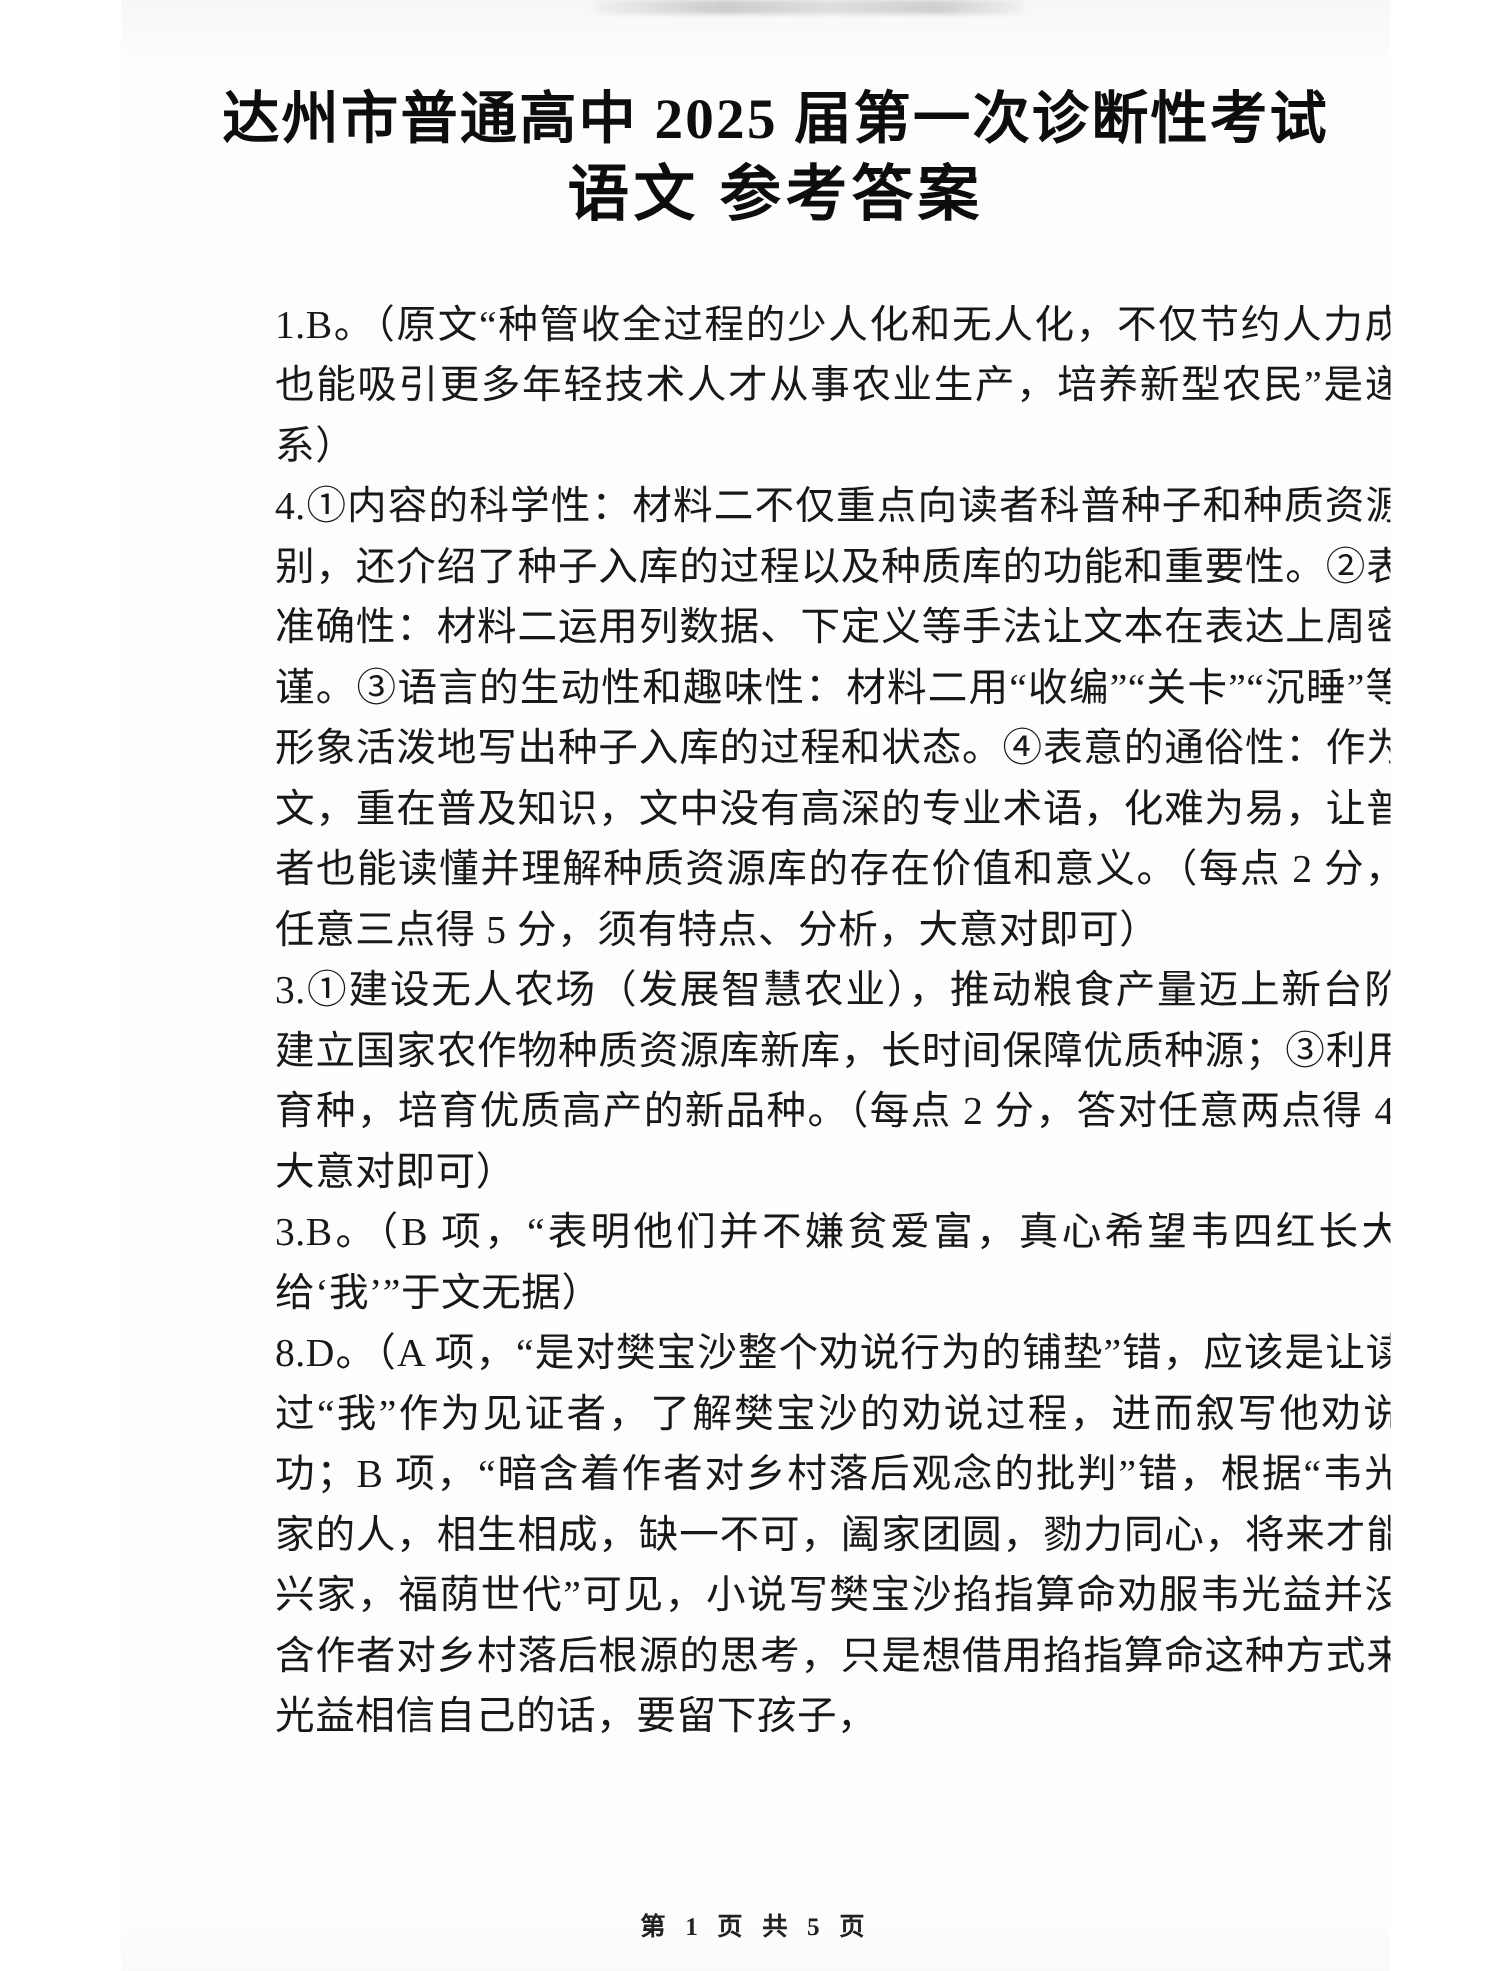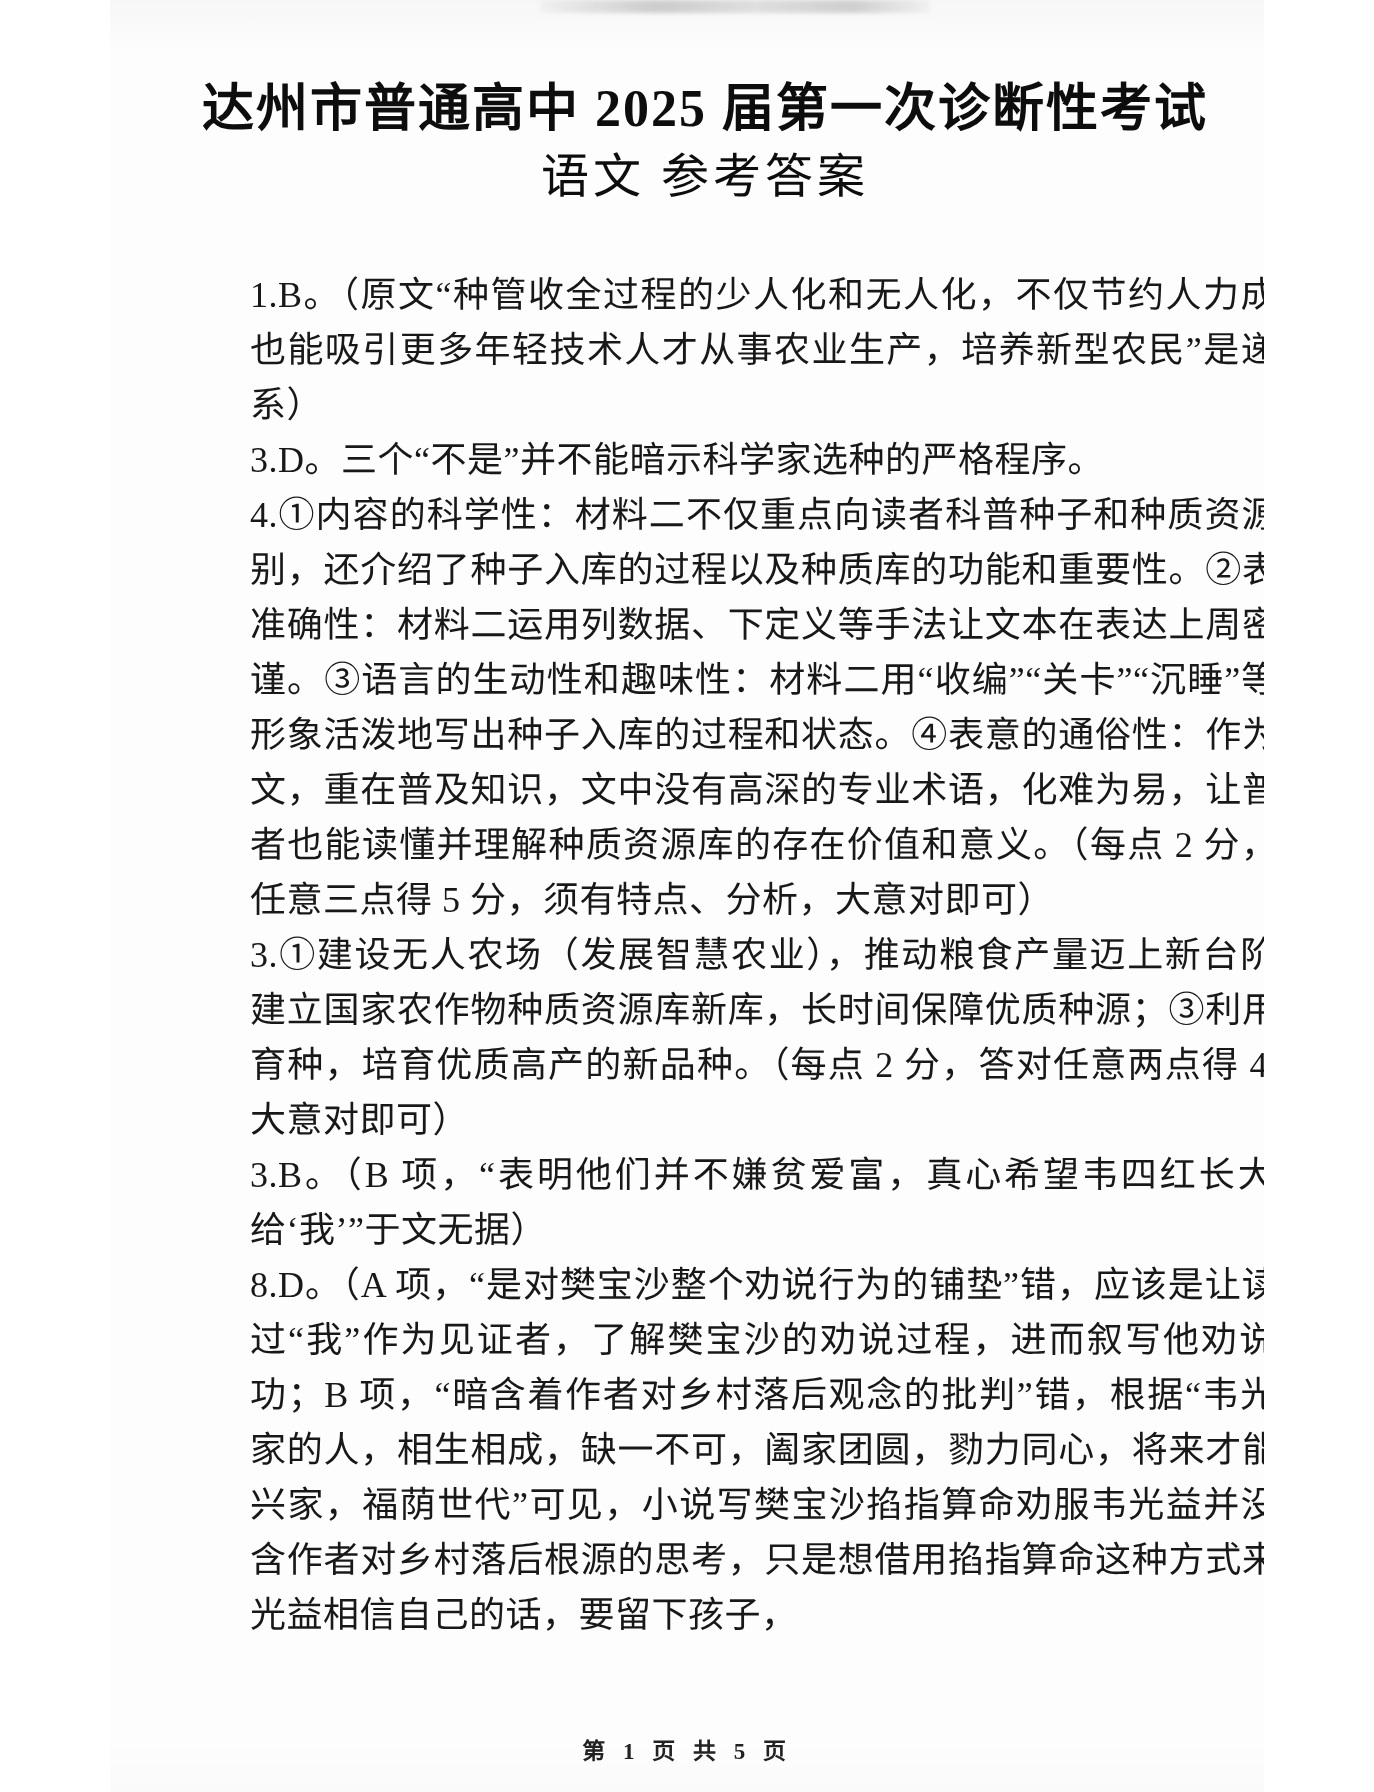--- a/index.html
+++ b/index.html
@@ -35,23 +35,23 @@
   .doc-title {
     margin: 0;
     font-size: 52px;
     line-height: 66px;
     font-weight: 700;
     letter-spacing: 2px;
     color: #0d0d0d;
   }
   .doc-subtitle {
     margin: 6px 0 0 0;
-    font-size: 48px;
+    font-size: 56px;
     line-height: 58px;
-    font-weight: 400;
+    font-weight: 700;
     letter-spacing: 4px;
     color: #0d0d0d;
   }
   main.answers {
     position: absolute;
     top: 268px;
     left: 140px;
     width: 1102px;
   }
   .answer {
@@ -88,21 +88,20 @@
 
   <div class="scan-artifact"></div>
 
   <header class="doc-header">
     <h1 class="doc-title">达州市普通高中 2025 届第一次诊断性考试</h1>
     <h2 class="doc-subtitle">语文 参考答案</h2>
   </header>
 
   <main class="answers">
     <p class="answer">1.B。（原文“种管收全过程的少人化和无人化，不仅节约人力成本，也能吸引更多年轻技术人才从事农业生产，培养新型农民”是递进关系）</p>
-    <p class="answer">3.D。三个“不是”并不能暗示科学家选种的严格程序。</p>
     <p class="answer">4.①内容的科学性：材料二不仅重点向读者科普种子和种质资源的区别，还介绍了种子入库的过程以及种质库的功能和重要性。②表达的准确性：材料二运用列数据、下定义等手法让文本在表达上周密而严谨。③语言的生动性和趣味性：材料二用“收编”“关卡”“沉睡”等词语形象活泼地写出种子入库的过程和状态。④表意的通俗性：作为科普文，重在普及知识，文中没有高深的专业术语，化难为易，让普通读者也能读懂并理解种质资源库的存在价值和意义。（每点 2 分，答对任意三点得 5 分，须有特点、分析，大意对即可）</p>
     <p class="answer">3.①建设无人农场（发展智慧农业），推动粮食产量迈上新台阶；②建立国家农作物种质资源库新库，长时间保障优质种源；③利用航天育种，培育优质高产的新品种。（每点 2 分，答对任意两点得 4 分，大意对即可）</p>
     <p class="answer">3.B。（B 项，“表明他们并不嫌贫爱富，真心希望韦四红长大后嫁给‘我’”于文无据）</p>
     <p class="answer">8.D。（A 项，“是对樊宝沙整个劝说行为的铺垫”错，应该是让读者通过“我”作为见证者，了解樊宝沙的劝说过程，进而叙写他劝说的成功；B 项，“暗含着作者对乡村落后观念的批判”错，根据“韦光益全家的人，相生相成，缺一不可，阖家团圆，勠力同心，将来才能发达兴家，福荫世代”可见，小说写樊宝沙掐指算命劝服韦光益并没有暗含作者对乡村落后根源的思考，只是想借用掐指算命这种方式来使韦光益相信自己的话，要留下孩子，</p>
   </main>
 
   <footer class="page-footer">
     <span class="page-number">第 1 页 共 5 页</span>
   </footer>
 

